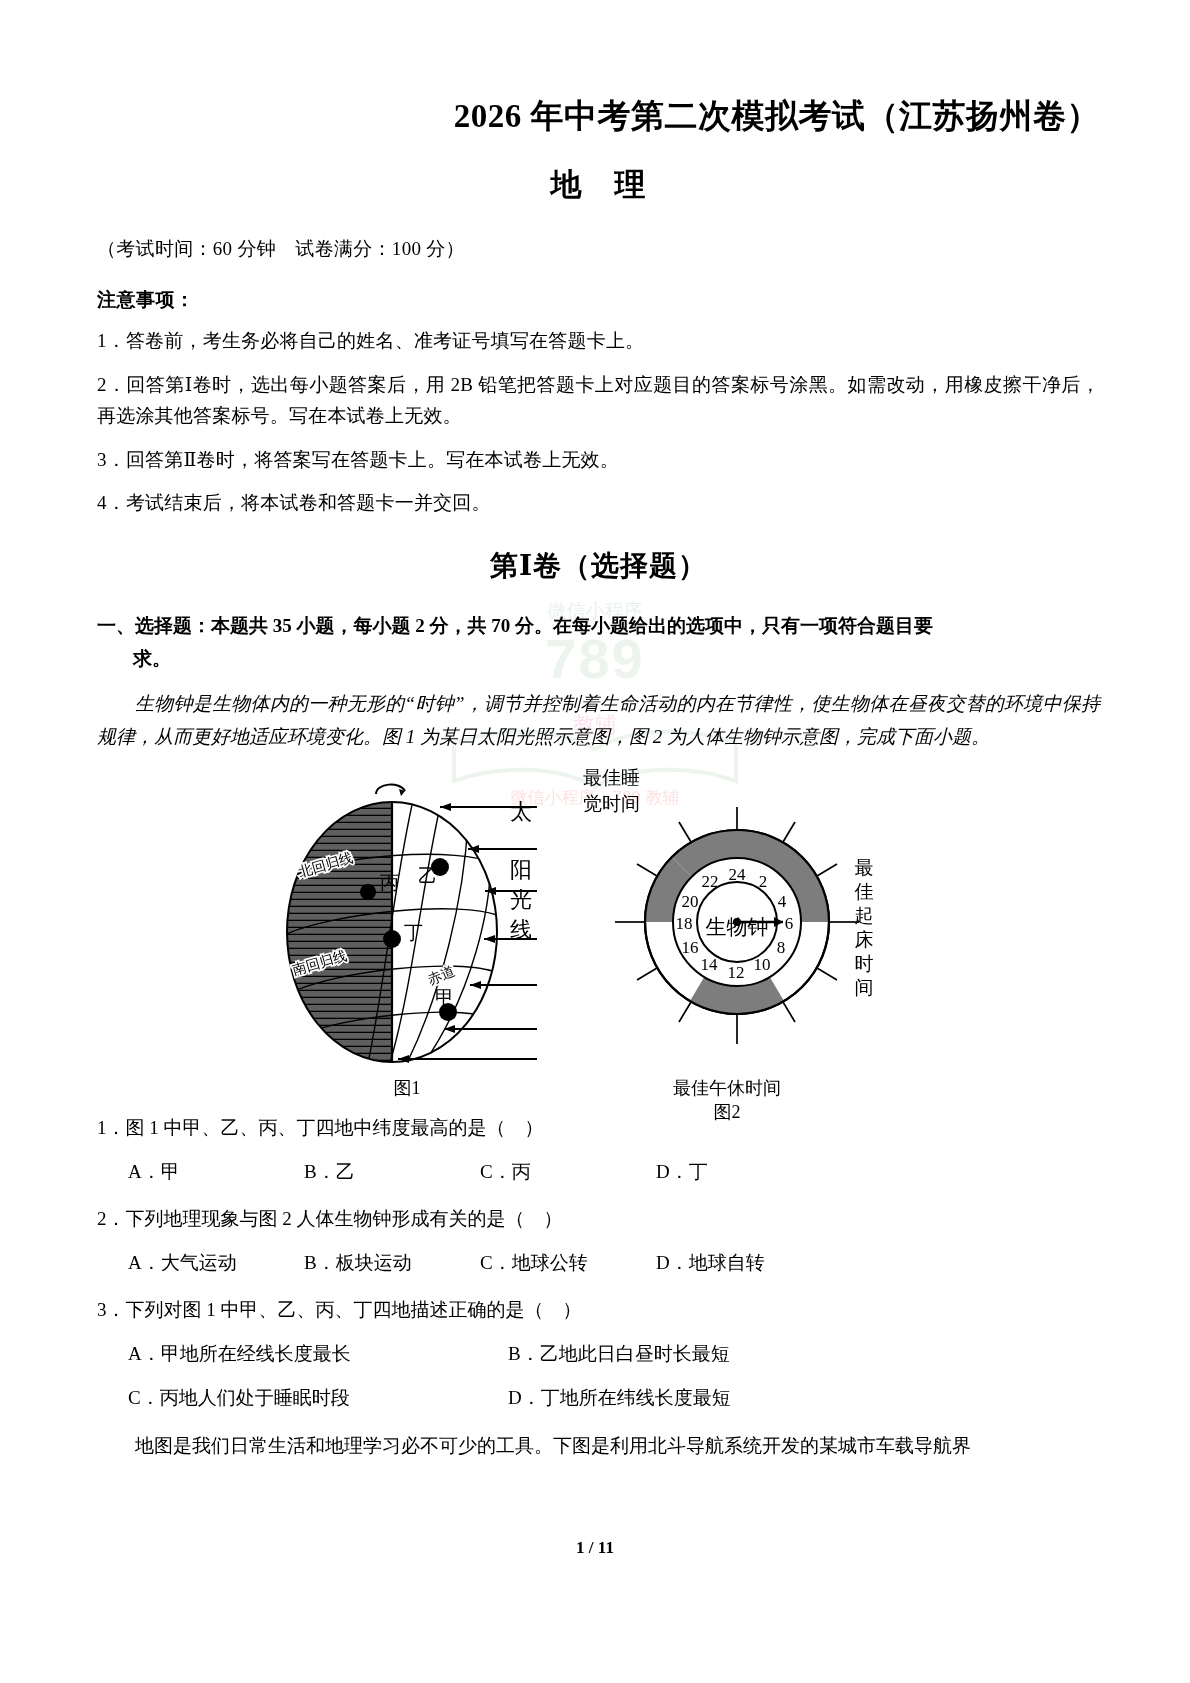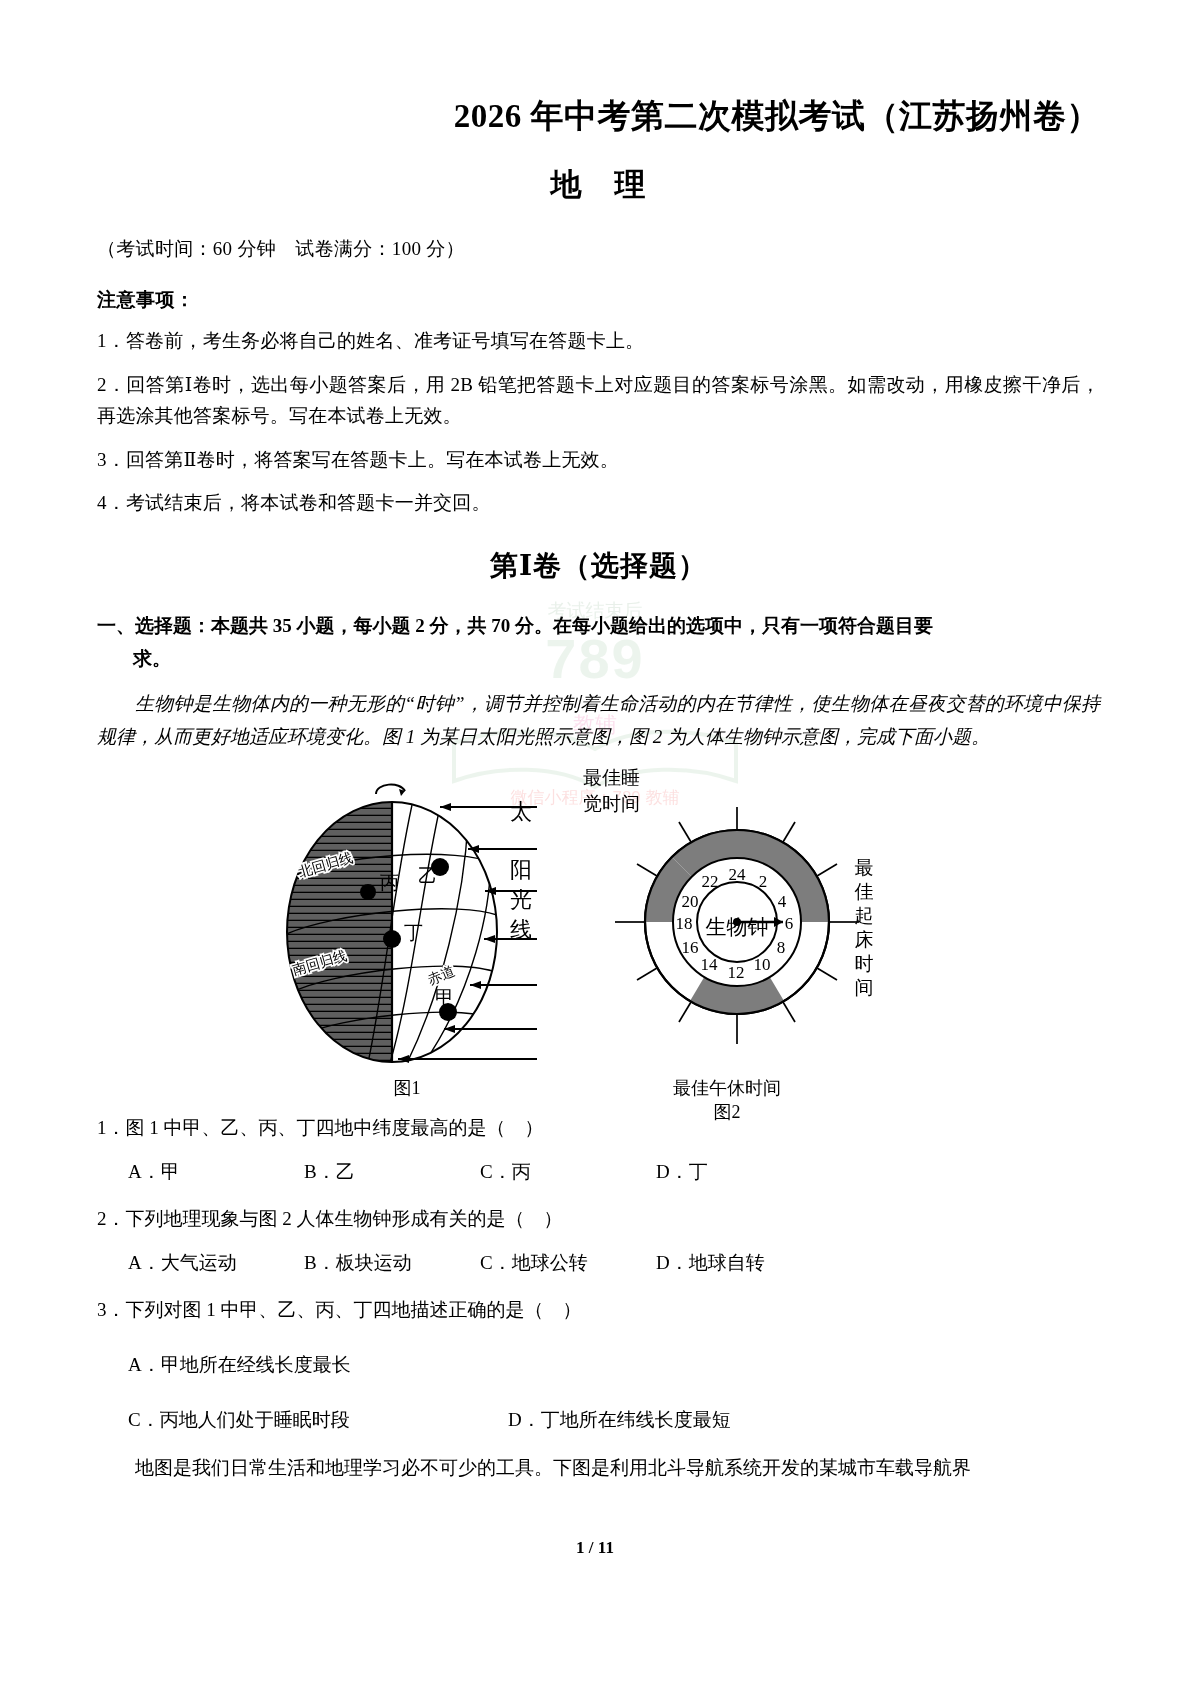--- a/index.html
+++ b/index.html
@@ -194,21 +194,21 @@
   .q-stem {
     display: block;
   }
   .opt-row {
     display: flex;
     margin-top: 14px;
     padding-left: 31px;
     font-size: 19px;
   }
   .opt-row.cols4 > .opt { width: 176px; }
-  .opt-row.cols2 > .opt { width: 380px; margin-top: 11px; }
+  .opt-row.cols2 > .opt { width: 380px; }
 
   .tail-passage {
     font-size: 19px;
     margin-top: 16px;
     line-height: 1.7;
     text-indent: 38px;
     text-align: justify;
   }
 
   .page-footer {
@@ -221,21 +221,21 @@
     font-weight: bold;
     font-family: "Liberation Serif", serif;
   }
 </style>
 </head>
 <body>
 
 <div class="page">
 
   <div class="watermark">
-    <div class="wm-text">考试结束后</div>
+    <div class="wm-text">微信小程序</div>
     <div class="wm-big">789</div>
     <div class="wm-sub">教辅</div>
     <svg class="wm-book" viewBox="0 0 294 74">
       <path d="M6 18 C 50 2, 110 2, 147 24 C 184 2, 244 2, 288 18 L 288 56 C 244 40, 184 40, 147 62 C 110 40, 50 40, 6 56 Z" fill="none" stroke="#8fbf94" stroke-width="4"></path>
     </svg>
     <div class="wm-bottom">微信小程序：789 教辅</div>
   </div>
 
   <div class="content">
 
@@ -434,20 +434,21 @@
         <span class="opt">B．板块运动</span>
         <span class="opt">C．地球公转</span>
         <span class="opt">D．地球自转</span>
       </div>
     </div>
 
     <div class="question">
       <span class="q-stem">3．下列对图 1 中甲、乙、丙、丁四地描述正确的是（　）</span>
       <div class="opt-row cols2">
         <span class="opt">A．甲地所在经线长度最长</span>
+        <span class="opt">B．乙地此日白昼时长最短</span>
       </div>
       <div class="opt-row cols2">
         <span class="opt">C．丙地人们处于睡眠时段</span>
         <span class="opt">D．丁地所在纬线长度最短</span>
       </div>
     </div>
 
     <div class="tail-passage">地图是我们日常生活和地理学习必不可少的工具。下图是利用北斗导航系统开发的某城市车载导航界</div>
   </div>
 

